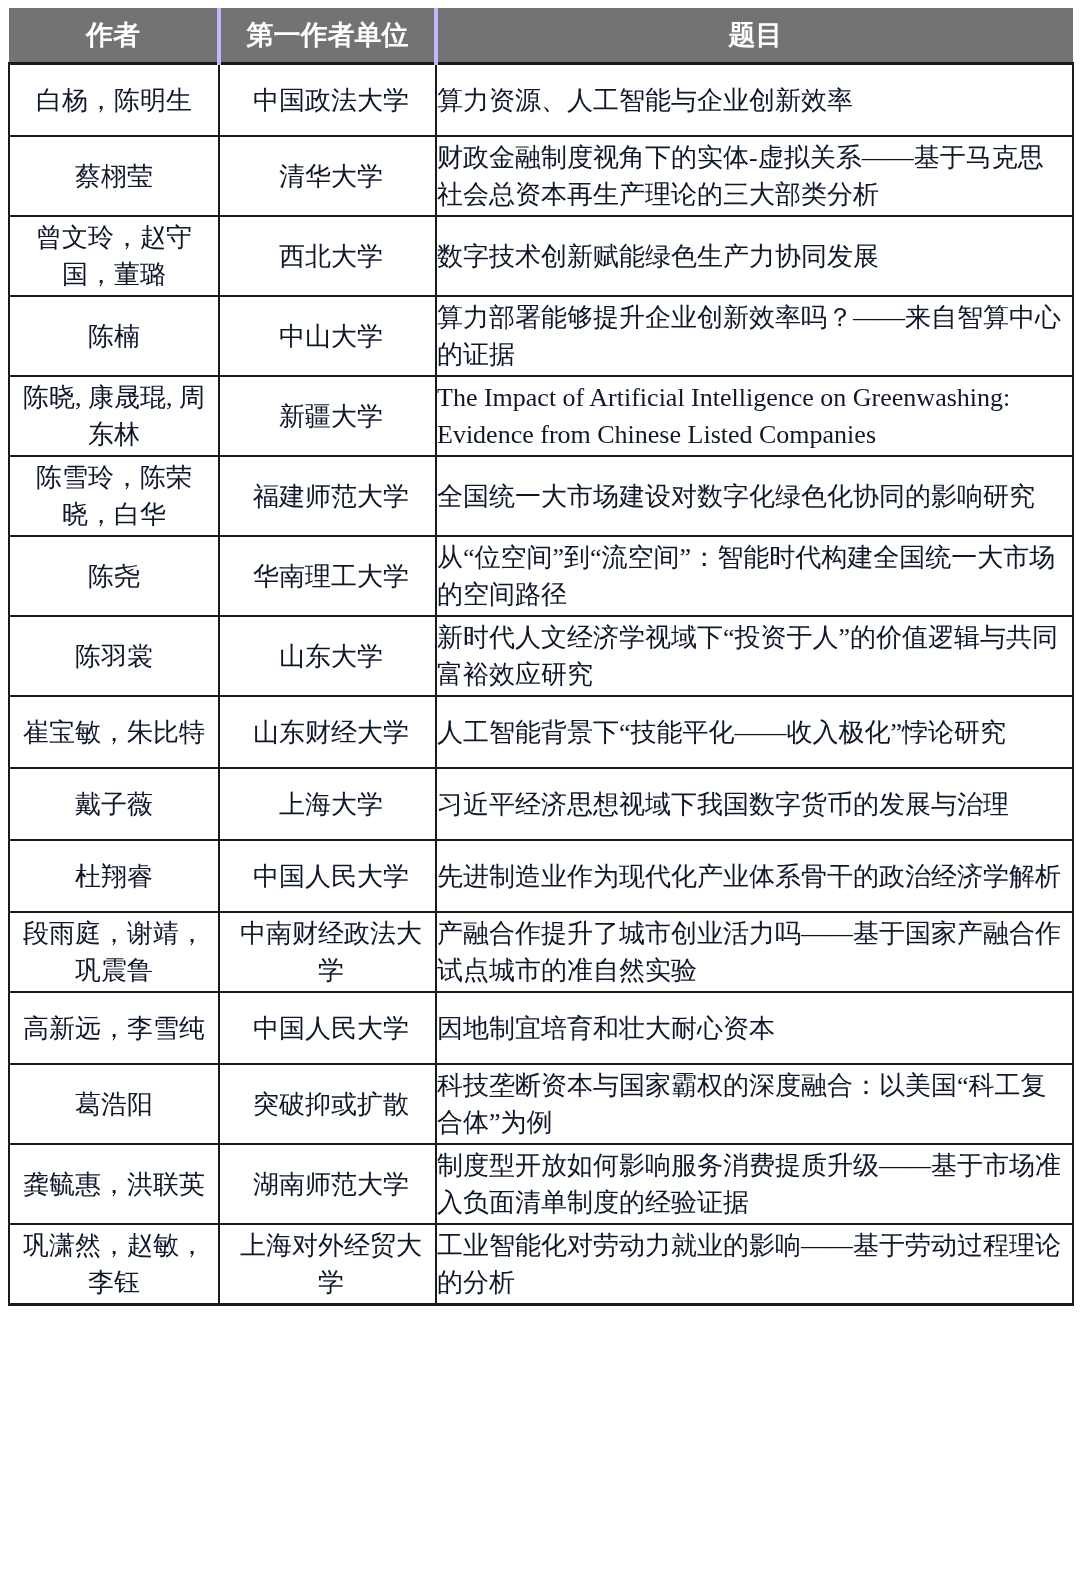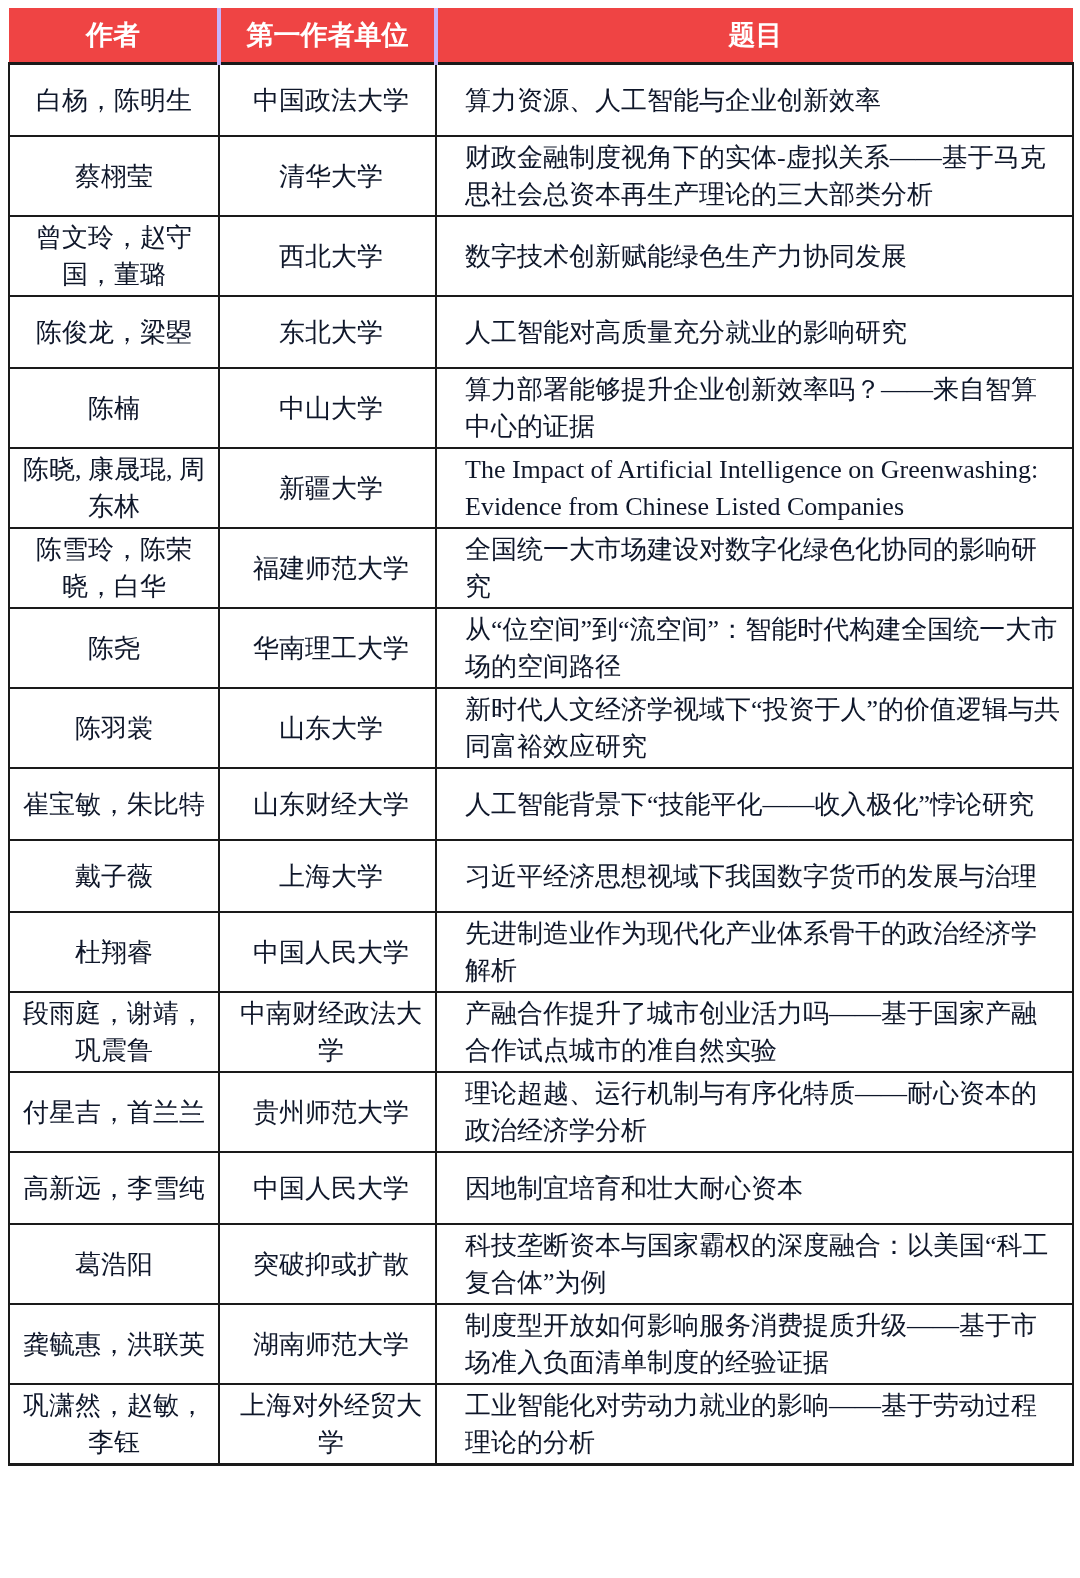--- a/index.html
+++ b/index.html
@@ -13,21 +13,21 @@
     padding: 8px;
     font-family: "Liberation Serif", "DejaVu Serif", serif;
   }
   table.roster {
     width: 1064px;
     border-collapse: collapse;
     table-layout: fixed;
   }
   
   thead th {
-    background: #ef4444;
+    background: #737373;
     color: #ffffff;
     font-family: "Liberation Sans", "DejaVu Sans", sans-serif;
     font-weight: bold;
     font-size: 27px;
     height: 54px;
     text-align: center;
     vertical-align: middle;
     border: none;
     border-bottom: 3px solid #1a1a1a;
     padding: 0 4px;
@@ -48,21 +48,21 @@
   td.authors {
     text-align: center;
     padding: 2px 10px;
   }
   td.affiliation {
     text-align: center;
     padding: 2px 6px 2px 13px;
   }
   td.title {
     text-align: left;
-    padding: 2px 10px 2px 28px;
+    padding: 2px 10px 2px 0;
   }
   tbody tr:first-child td {
     border-top: 3px solid #1a1a1a;
   }
   tbody tr:last-child td {
     border-bottom: 3px solid #1a1a1a;
   }
 </style>
 </head>
 <body>
@@ -88,25 +88,20 @@
     </tr>
     <tr>
       <td class="authors">蔡栩莹</td>
       <td class="affiliation">清华大学</td>
       <td class="title">财政金融制度视角下的实体-虚拟关系——基于马克思社会总资本再生产理论的三大部类分析</td>
     </tr>
     <tr>
       <td class="authors">曾文玲，赵守国，董璐</td>
       <td class="affiliation">西北大学</td>
       <td class="title">数字技术创新赋能绿色生产力协同发展</td>
-    </tr>
-    <tr>
-      <td class="authors">陈俊龙，梁曌</td>
-      <td class="affiliation">东北大学</td>
-      <td class="title">人工智能对高质量充分就业的影响研究</td>
     </tr>
     <tr>
       <td class="authors">陈楠</td>
       <td class="affiliation">中山大学</td>
       <td class="title">算力部署能够提升企业创新效率吗？——来自智算中心的证据</td>
     </tr>
     <tr>
       <td class="authors">陈晓, 康晟琨, 周东林</td>
       <td class="affiliation">新疆大学</td>
       <td class="title">The Impact of Artificial Intelligence on Greenwashing: Evidence from Chinese Listed Companies</td>
@@ -140,25 +135,20 @@
       <td class="authors">杜翔睿</td>
       <td class="affiliation">中国人民大学</td>
       <td class="title">先进制造业作为现代化产业体系骨干的政治经济学解析</td>
     </tr>
     <tr>
       <td class="authors">段雨庭，谢靖，巩震鲁</td>
       <td class="affiliation">中南财经政法大学</td>
       <td class="title">产融合作提升了城市创业活力吗——基于国家产融合作试点城市的准自然实验</td>
     </tr>
     <tr>
-      <td class="authors">付星吉，首兰兰</td>
-      <td class="affiliation">贵州师范大学</td>
-      <td class="title">理论超越、运行机制与有序化特质——耐心资本的政治经济学分析</td>
-    </tr>
-    <tr>
       <td class="authors">高新远，李雪纯</td>
       <td class="affiliation">中国人民大学</td>
       <td class="title">因地制宜培育和壮大耐心资本</td>
     </tr>
     <tr>
       <td class="authors">葛浩阳</td>
       <td class="affiliation">突破抑或扩散</td>
       <td class="title">科技垄断资本与国家霸权的深度融合：以美国“科工复合体”为例</td>
     </tr>
     <tr>

